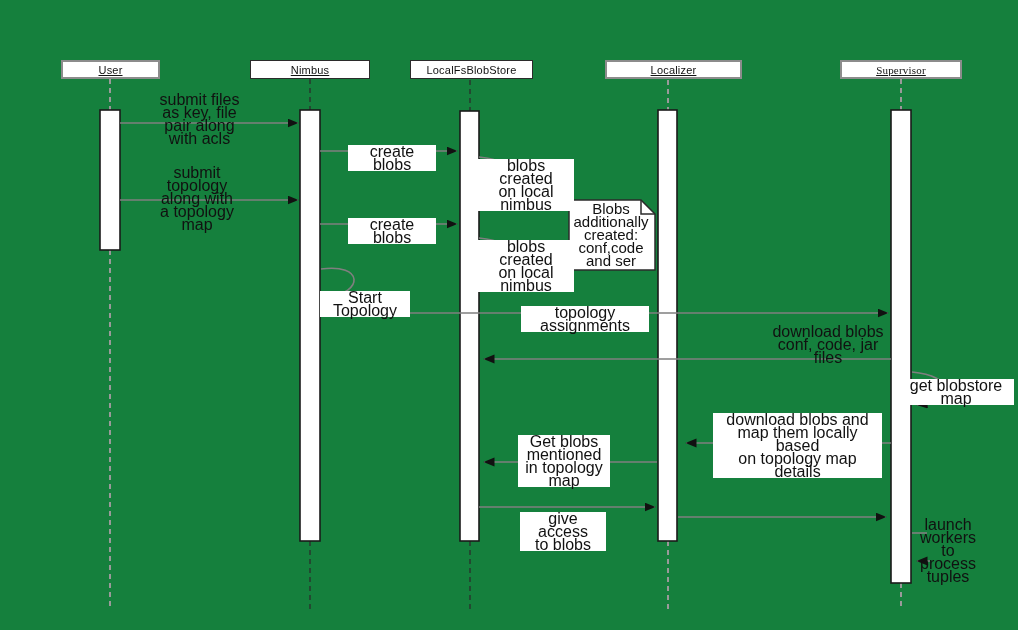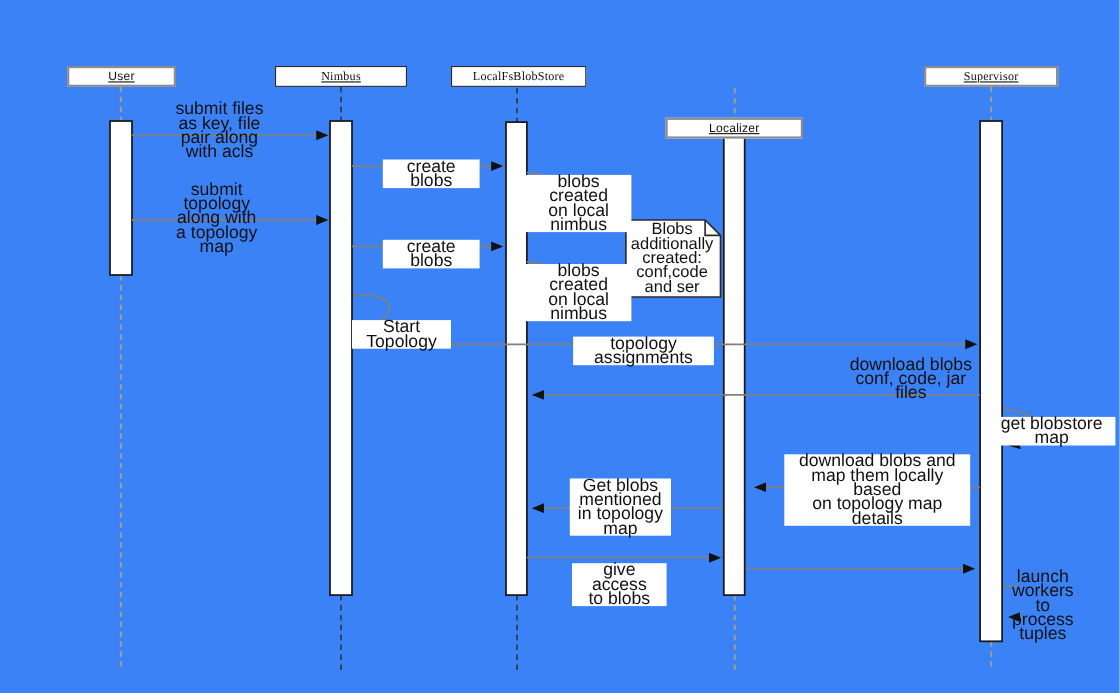--- a/index.html
+++ b/index.html
@@ -1,27 +1,27 @@
 <!DOCTYPE html>
 <html><head>
 <meta charset="utf-8">
 <style>
   html,body { margin:0; padding:0; background:#fff; }
   .stage {
-    position:relative; width:1018px; height:630px; background:#3b82f6;
+    position:relative; width:1018px; height:630px; background:#15803d;
     font-family:"Liberation Sans", sans-serif; color:#111; overflow:hidden;
   }
   .stage svg { position:absolute; left:0; top:0; z-index:1; }
   .pbox {
     position:absolute; top:60px; height:19px; background:#fff; box-sizing:border-box;
     display:flex; align-items:center; justify-content:center;
     font-size:11px; z-index:3; letter-spacing:0.2px;
   }
   .pbox.gray { border:2px solid #8c8c8c; }
-  .pbox.dark { border:1.5px solid #2b2b2b;font-family:Liberation Serif, serif; }
+  .pbox.dark { border:1.5px solid #2b2b2b; }
   .pbox .ul { text-decoration:underline; }
   .mlabel {
     position:absolute; font-size:16px; line-height:13px; text-align:center;
     white-space:pre-line; color:#111; z-index:2;
   }
   .bg { background:#fff; padding:0 2px; }
   .notelabel {
     position:absolute; font-size:15px; line-height:13px; text-align:center;
     white-space:pre-line; color:#111; z-index:2;
   }
@@ -81,21 +81,21 @@
 
   <div class="pbox gray" style="left:61px;  width:99px;">
     <span class="ul">User</span>
   </div>
   <div class="pbox dark" style="left:250px; width:120px;">
     <span class="ul">Nimbus</span>
   </div>
   <div class="pbox dark" style="left:410px; width:123px;">
     <span>LocalFsBlobStore</span>
   </div>
-  <div class="pbox gray" style="left:605px; width:125px;margin-top:47px;">
+  <div class="pbox gray" style="left:605px; width:137px;">
     <span class="ul">Localizer</span>
   </div>
   <div class="pbox gray" style="left:840px; width:122px;font-family:Liberation Serif, serif;">
     <span class="ul">Supervisor</span>
   </div>
 
   <div class="mlabel" style="left:152px; top:93px;  width:95px;">submit files
 as key, file
 pair along
 with acls</div>

